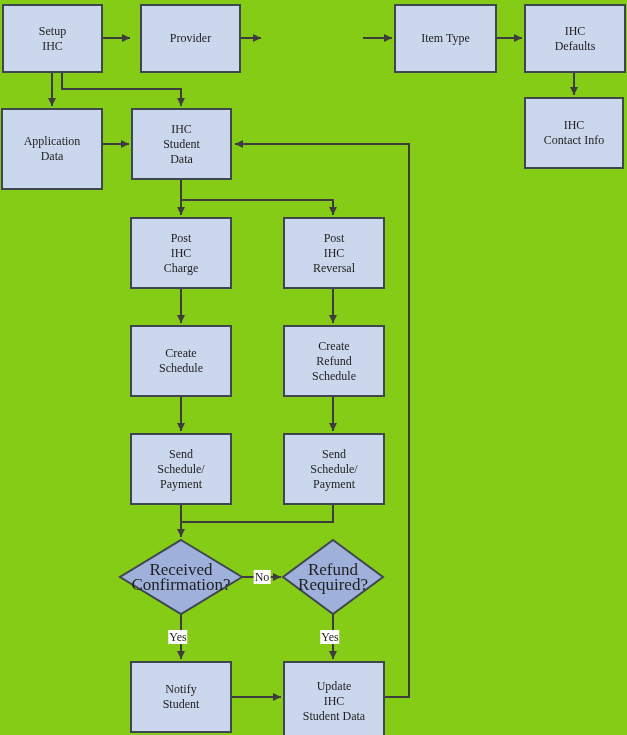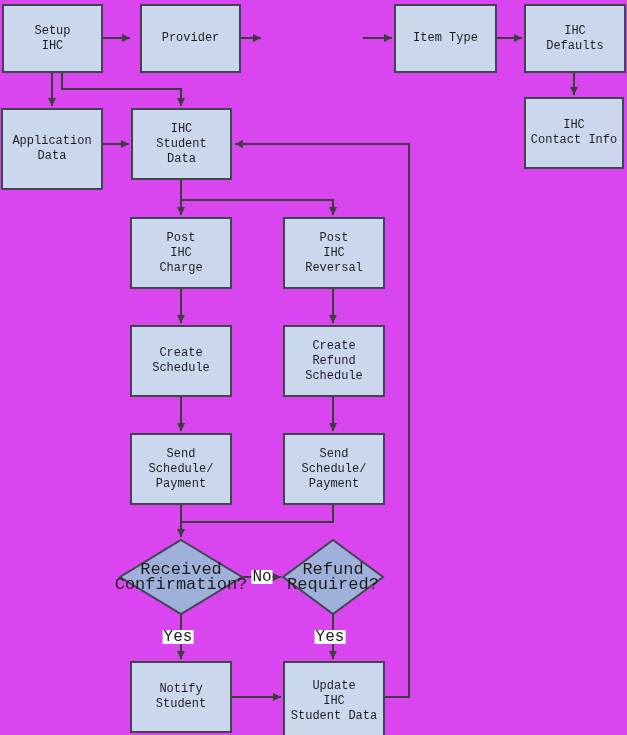--- a/index.html
+++ b/index.html
@@ -4,22 +4,22 @@
 <style>
   html, body {
     margin: 0;
     padding: 0;
     background: #ffffff;
   }
   .canvas {
     position: relative;
     width: 627px;
     height: 735px;
-    background: #d946ef;
-    font-family: Liberation Mono, monospace;
+    background: #84cc16;
+    font-family: Liberation Serif, serif;
     overflow: hidden;
   }
   svg.connectors {
     position: absolute;
     left: 0; top: 0;
     width: 627px; height: 735px;
     z-index: 1;
   }
   svg.connectors path.c {
     fill: none;
@@ -54,21 +54,21 @@
     font-size: 17px;
     line-height: 15px;
     color: #1e1e1e;
     z-index: 3;
   }
   .elabel {
     position: absolute;
     transform: translate(-50%, -50%);
     background: #ffffff;
     padding: 0 1px;
-    font-size: 16px;
+    font-size: 12px;
     line-height: 14px;
     color: #1e1e1e;
     z-index: 3;
   }
 </style>
 </head>
 <body>
 
 <div class="canvas">
 

